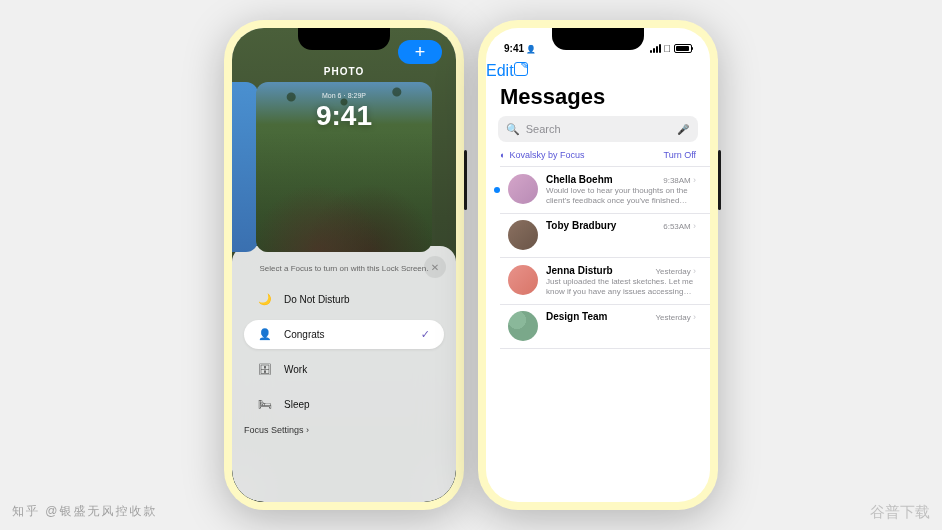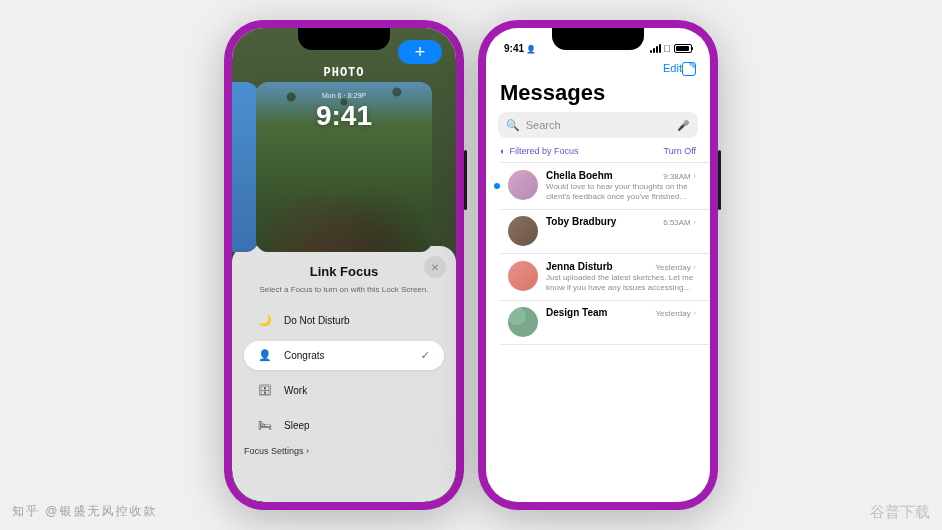--- a/index.html
+++ b/index.html
@@ -1,27 +1,27 @@
 <!DOCTYPE html>
 <html><head>
 <meta charset="utf-8">
 <style>
   * { margin: 0; padding: 0; box-sizing: border-box; font-family: -apple-system, BlinkMacSystemFont, "Segoe UI", Helvetica, Arial, sans-serif; }
   body { background: #f0f0f0; width: 942px; height: 530px; display: flex; justify-content: center; align-items: center; gap: 14px; position: relative; }
   
-  .phone { width: 240px; height: 490px; background: #a21caf; border-radius: 40px; padding: 8px; position: relative; box-shadow: 0 8px 40px rgba(0,0,0,0.25); }
+  .phone { width: 240px; height: 490px; background: #fef9c3; border-radius: 40px; padding: 8px; position: relative; box-shadow: 0 8px 40px rgba(0,0,0,0.25); }
   .phone-side-btn { position: absolute; right: -3px; width: 3px; height: 60px; background: #1a1a1a; border-radius: 2px; top: 130px; }
   .phone-inner { width: 100%; height: 100%; background: #fff; border-radius: 32px; overflow: hidden; position: relative; }
   .notch { position: absolute; top: 0; left: 50%; transform: translateX(-50%); width: 92px; height: 22px; background: #000; border-radius: 0 0 14px 14px; z-index: 100; }
   
   
   .lock-editor { width: 100%; height: 100%; background: linear-gradient(180deg, #4a5f3a 0%, #3a4a2e 40%, #2c3825 100%); position: relative; }
   .plus-btn { position: absolute; top: 12px; right: 14px; background: #0a84ff; width: 44px; height: 24px; border-radius: 12px; display: flex; align-items: center; justify-content: center; z-index: 50; }
   .plus-btn::before { content: "+"; color: white; font-size: 18px; font-weight: 300; line-height: 1; }
-  .photo-label { position: absolute; top: 38px; width: 100%; text-align: center; color: #fff; font-size: 12px; font-weight: 600; letter-spacing: 1px; z-index: 20; font-family: Liberation Mono, monospace; }
+  .photo-label { position: absolute; top: 38px; width: 100%; text-align: center; color: #fff; font-size: 10px; font-weight: 600; letter-spacing: 1px; z-index: 20; }
   
   .wallpaper-preview { position: absolute; top: 54px; left: 50%; transform: translateX(-50%); width: 176px; height: 170px; border-radius: 12px; overflow: hidden; background: linear-gradient(180deg, #5a8fb5 0%, #4a6a3a 25%, #3a5a2e 100%); z-index: 10; }
   .wallpaper-side-left { position: absolute; top: 54px; left: -14px; width: 40px; height: 170px; border-radius: 12px; background: linear-gradient(180deg, #4a90d0 0%, #3a70b0 100%); z-index: 5; }
   .wallpaper-date { position: absolute; top: 10px; width: 100%; text-align: center; color: rgba(255,255,255,0.85); font-size: 7px; font-weight: 500; }
   .wallpaper-time { position: absolute; top: 18px; width: 100%; text-align: center; color: #fff; font-size: 28px; font-weight: 600; text-shadow: 0 1px 6px rgba(0,0,0,0.3); }
   .wallpaper-people { position: absolute; bottom: 0; left: 0; right: 0; height: 120px; background: radial-gradient(ellipse at 35% 100%, rgba(80,50,40,0.7) 0%, transparent 40%), radial-gradient(ellipse at 65% 100%, rgba(60,40,30,0.7) 0%, transparent 40%), linear-gradient(180deg, transparent 0%, rgba(40,50,30,0.5) 100%); }
   .wallpaper-foliage { position: absolute; top: 0; left: 0; right: 0; height: 50px; background: radial-gradient(circle at 20% 30%, rgba(30,50,20,0.6) 4px, transparent 5px), radial-gradient(circle at 80% 20%, rgba(30,50,20,0.6) 4px, transparent 5px), radial-gradient(circle at 50% 40%, rgba(30,50,20,0.6) 3px, transparent 4px); }
   
   .focus-sheet { position: absolute; left: 0; right: 0; bottom: 0; top: 218px; background: rgba(248,248,250,0.88); backdrop-filter: blur(20px); border-radius: 16px 16px 32px 32px; padding: 18px 12px 8px 12px; }
   .close-x { position: absolute; top: 10px; right: 10px; width: 22px; height: 22px; border-radius: 50%; background: rgba(0,0,0,0.07); display: flex; align-items: center; justify-content: center; font-size: 10px; color: #888; }
@@ -39,21 +39,21 @@
   .status-bar { height: 28px; display: flex; align-items: end; padding: 0 18px 2px 18px; justify-content: space-between; font-size: 10px; font-weight: 600; }
   .status-right { display: flex; align-items: center; gap: 3px; }
   .signal { display: flex; gap: 1px; align-items: end; }
   .signal span { width: 2px; background: #000; border-radius: 1px; }
   .signal span:nth-child(1){height:3px} .signal span:nth-child(2){height:5px} .signal span:nth-child(3){height:7px} .signal span:nth-child(4){height:9px}
   .wifi { font-size: 10px; }
   .battery { width: 18px; height: 9px; border: 1px solid #000; border-radius: 2px; position: relative; }
   .battery::after { content: ""; position: absolute; left: 1px; top: 1px; bottom: 1px; width: 13px; background: #000; border-radius: 1px; }
   .battery::before { content: ""; position: absolute; right: -2px; top: 2px; width: 1.5px; height: 3px; background: #000; border-radius: 0 1px 1px 0; }
   
-  .nav { display: flex; justify-content: flex-end; padding: 6px 14px 2px 0; font-size: 11px; color: #0a84ff; }
+  .nav { display: flex; justify-content: flex-start; padding: 6px 14px 2px 0; font-size: 16px; color: #0a84ff; }
   .compose { width: 14px; height: 14px; border: 1.5px solid #0a84ff; border-radius: 3px; position: relative; }
   .compose::after { content: "✎"; position: absolute; top: -3px; right: -2px; font-size: 10px; color: #0a84ff; }
   .msg-title { font-size: 22px; font-weight: 700; padding: 2px 14px 6px 14px; }
   .search { margin: 0 12px 8px 12px; background: rgba(120,120,128,0.12); border-radius: 8px; height: 26px; display: flex; align-items: center; padding: 0 8px; gap: 6px; color: #8e8e93; font-size: 11px; }
   .mic { margin-left: auto; font-size: 10px; }
   
   .filter-bar { display: flex; justify-content: space-between; align-items: center; padding: 0 14px 6px 14px; font-size: 9px; color: #5856d6; }
   .filter-left { display: flex; align-items: center; gap: 4px; }
   .turnoff { font-size: 9px; }
   .divider { height: 0.5px; background: #e5e5ea; margin-left: 14px; }
@@ -89,21 +89,20 @@
       <div class="photo-label">PHOTO</div>
       <div class="wallpaper-side-left"></div>
       <div class="wallpaper-preview">
         <div class="wallpaper-foliage"></div>
         <div class="wallpaper-date">Mon 6 · 8:29P</div>
         <div class="wallpaper-time">9:41</div>
         <div class="wallpaper-people"></div>
       </div>
       <div class="focus-sheet">
         <div class="close-x">✕</div>
-        <div class="focus-title">Link Focus</div>
         <div class="focus-sub">Select a Focus to turn on with this Lock Screen.</div>
         <div id="focus-options">
             <div class="focus-row">
               <span class="focus-icon" style="color:#4b3d7a">🌙</span>
               <span>Do Not Disturb</span>
             </div>
             <div class="focus-row selected">
               <span class="focus-icon" style="color:#6b5bbd">👤</span>
               <span>Congrats</span>
               <span class="check">✓</span>
@@ -147,21 +146,21 @@
       </div>
       <div class="msg-title">Messages</div>
       <div class="search">
         <span>🔍</span>
         <span>Search</span>
         <span class="mic">🎤</span>
       </div>
       <div class="filter-bar">
         <div class="filter-left">
           <span>◐</span>
-          <span>Filtered by Focus</span>
+          <span>Kovalsky by Focus</span>
         </div>
         <span class="turnoff">Turn Off</span>
       </div>
       <div class="divider"></div>
       <div id="threads">
           <div class="thread">
             <div class="unread on"></div>
             <div class="avatar av1"></div>
             <div class="thread-body">
               <div class="thread-top">

